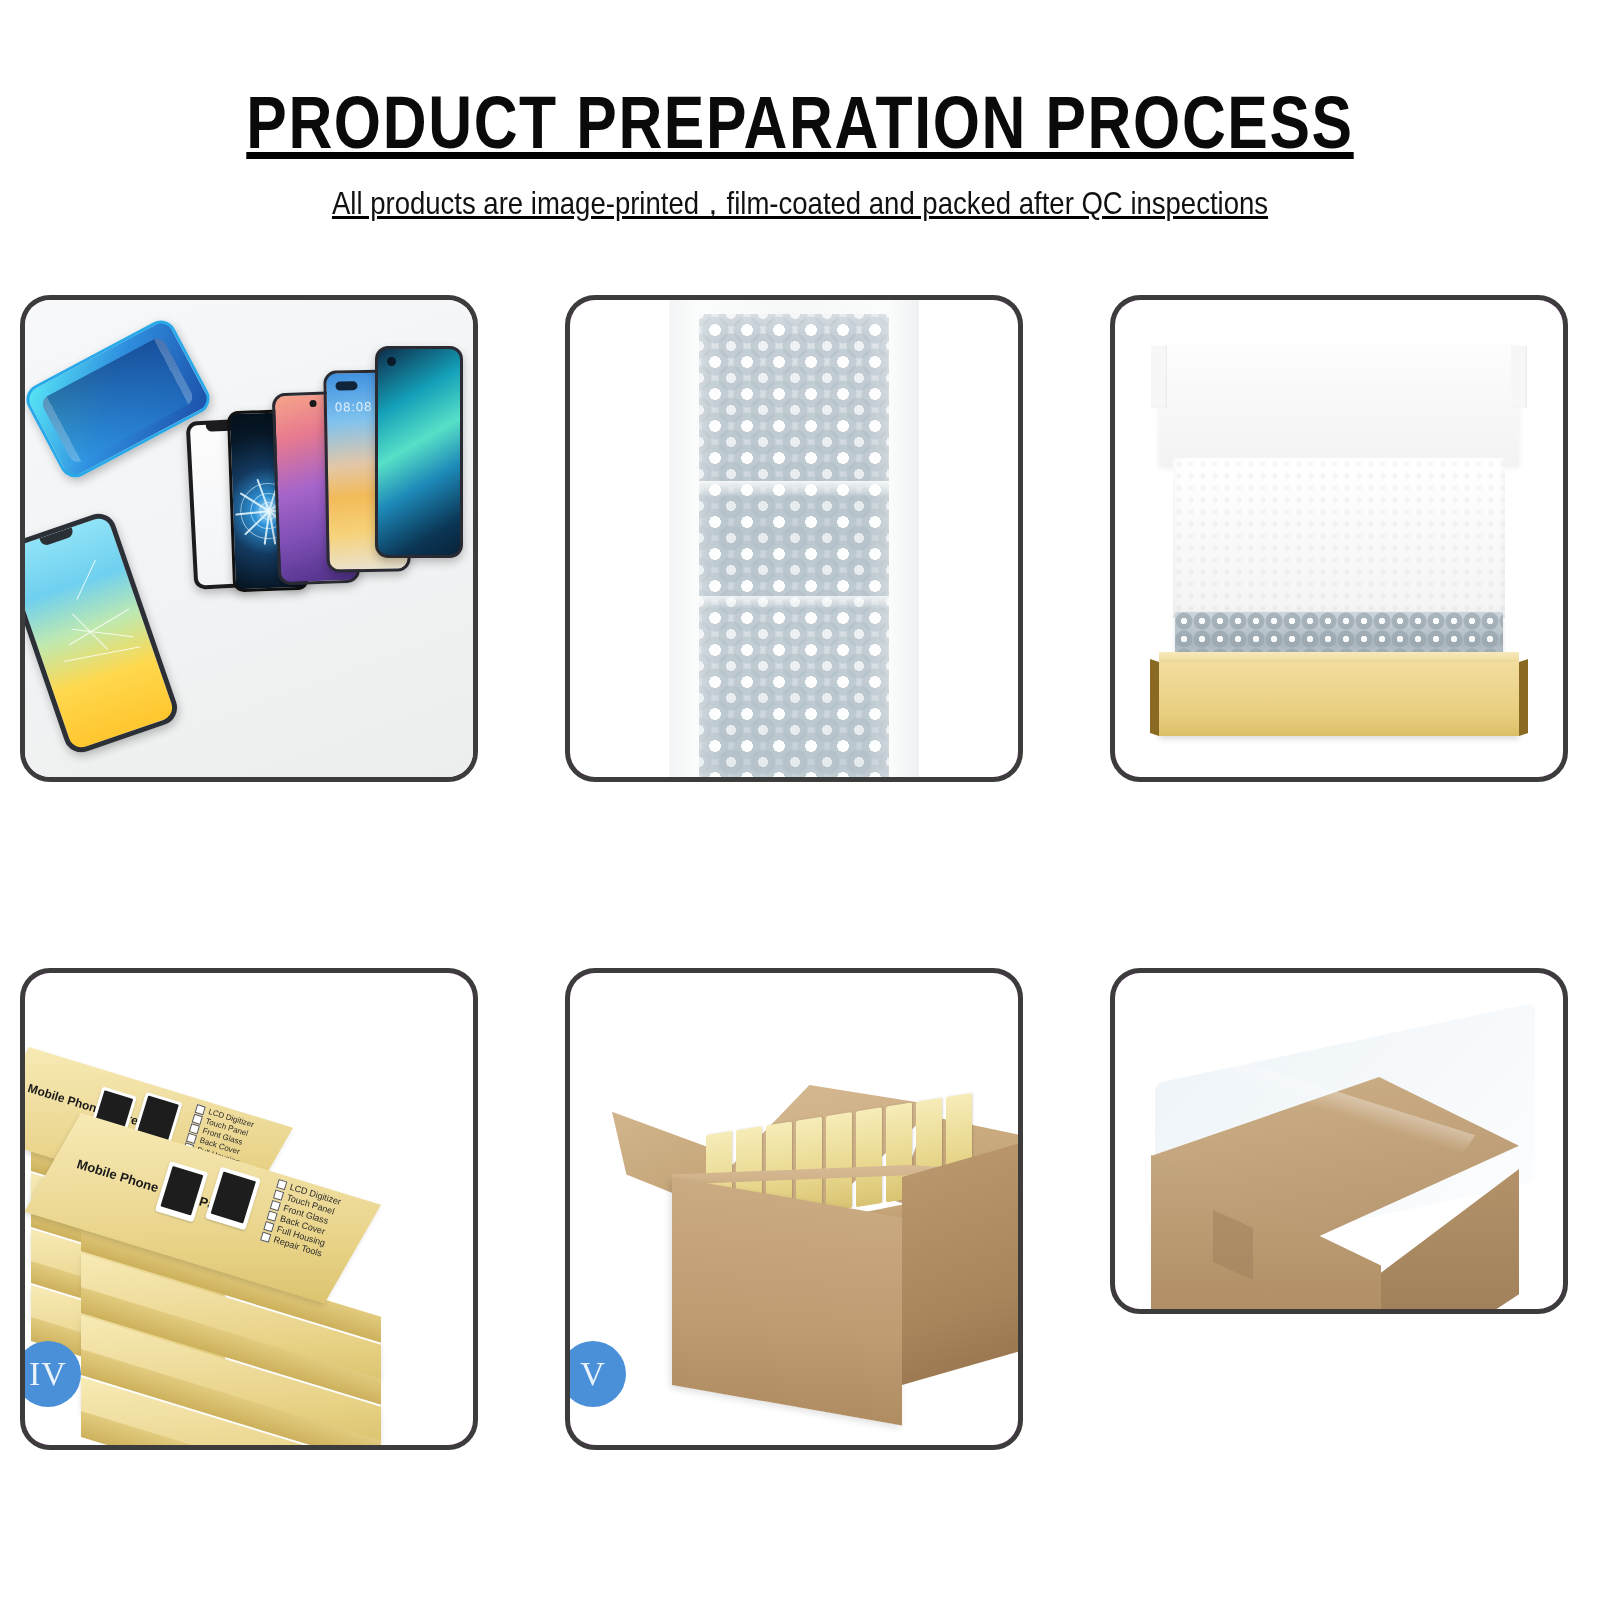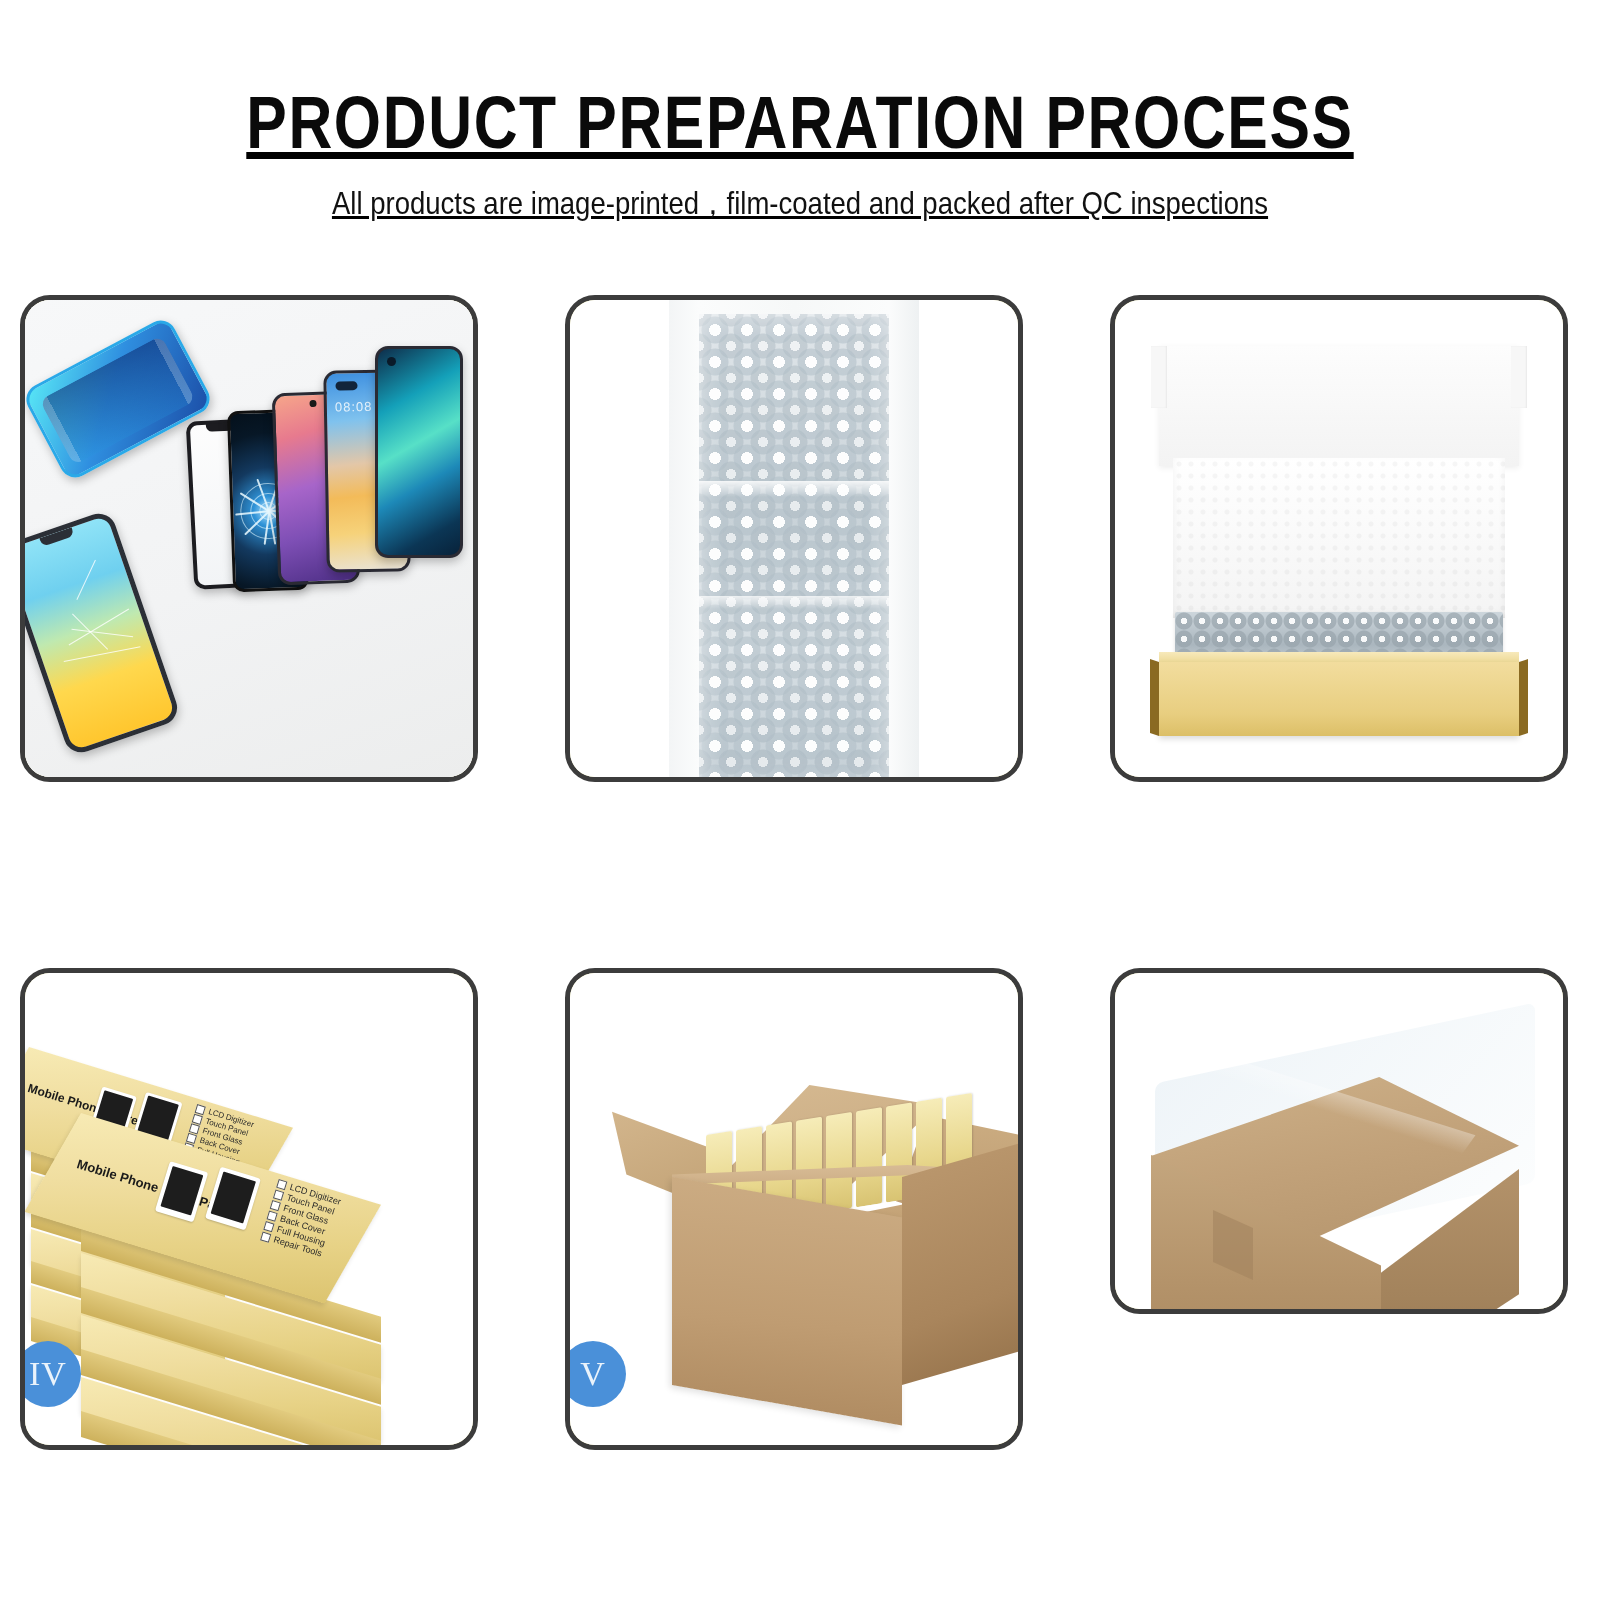--- a/index.html
+++ b/index.html
@@ -28,21 +28,21 @@
     transform:scaleX(0.86);
     margin:0;padding-top:26px;white-space:nowrap;
   }
 
   
   .grid{position:absolute;left:0;top:0;width:1600px;height:1600px;}
   .panel{
     position:absolute;
     border:5px solid #3c3c3c;
     border-radius:30px;
-    background:#fef9c3;
+    background:#701a75;
     box-sizing:border-box;
     overflow:hidden;
   }
   .panel .stage{position:absolute;inset:0;overflow:hidden;background:#fff;}
 
   .badge{
     position:absolute;
     width:66px;height:66px;border-radius:50%;
     background:#4a90d9;
     color:#eaf3fb;

